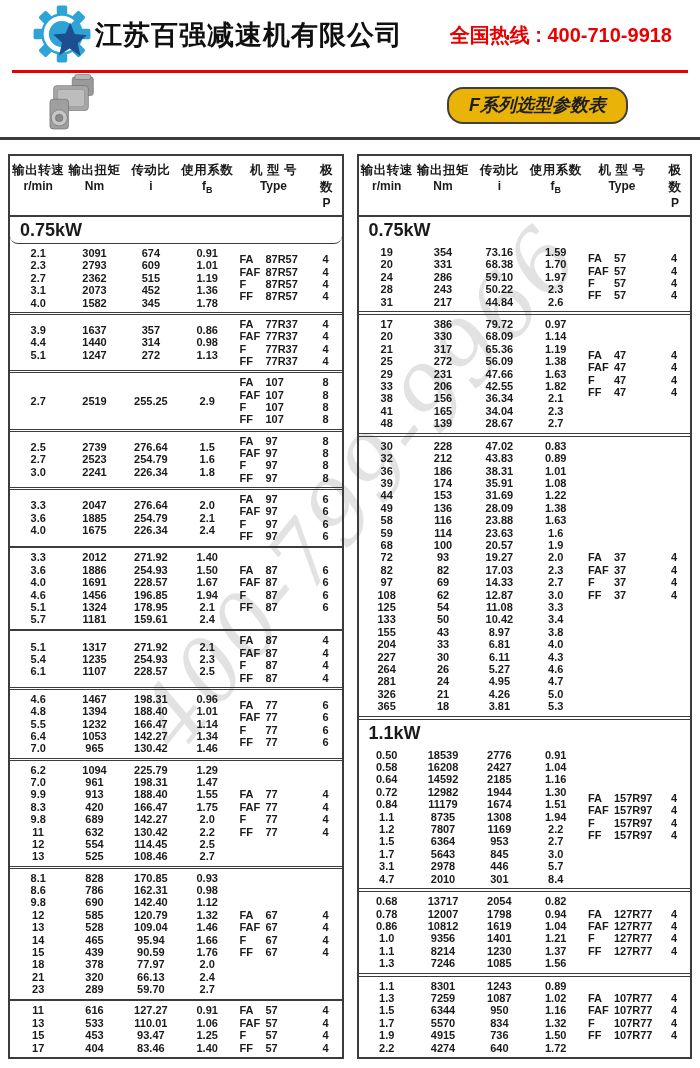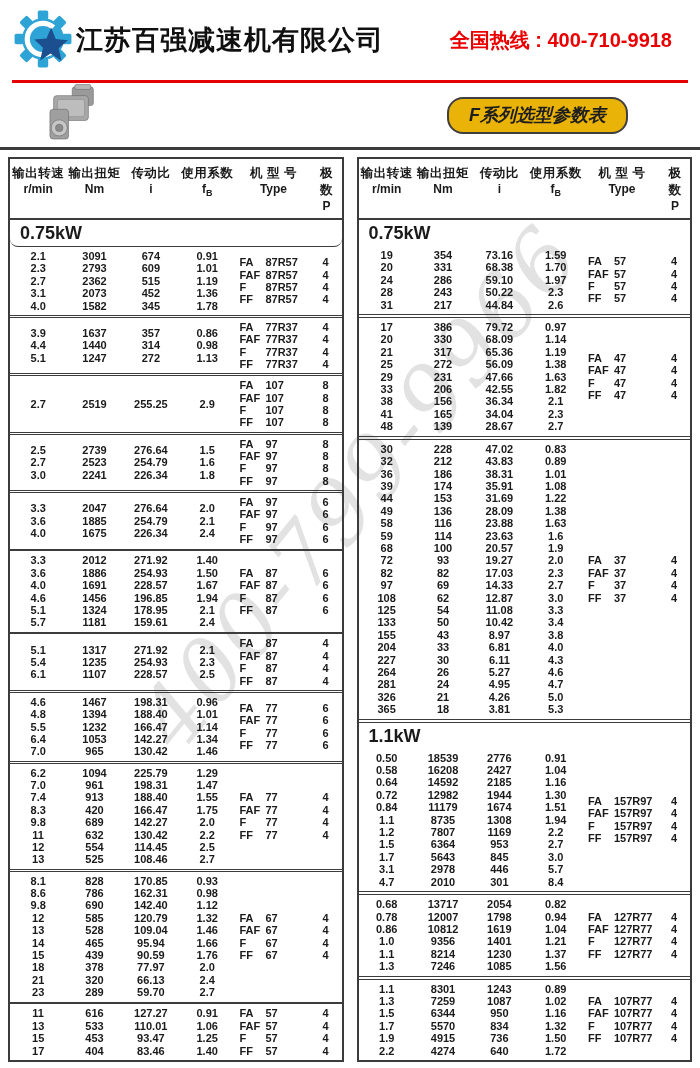--- a/index.html
+++ b/index.html
@@ -6,35 +6,35 @@
   body{width:700px;height:1068px;background:#fff;overflow:hidden;
        font-family:"Liberation Sans",sans-serif;color:#1a1a1a;}
   .page{position:relative;width:700px;height:1068px;}
 
   
   .wm{position:absolute;left:118px;top:705px;transform:rotate(-51deg);transform-origin:0 0;
       font-family:"DejaVu Serif",serif;font-style:italic;font-size:86px;letter-spacing:3px;
       color:rgba(158,158,158,0.30);white-space:nowrap;z-index:0;pointer-events:none;}
 
   
-  .hdr{position:relative;z-index:1;height:80px;display:flex;align-items:center;padding:0 14px;}
+  .hdr{position:relative;z-index:1;height:70px;display:flex;align-items:center;padding:0 14px;margin-left:19px;}
   .logo{flex:0 0 auto;margin-top:2px;}
   .company{font-size:27px;font-weight:bold;letter-spacing:1px;margin-left:4px;color:#101010;}
   .hotline{margin-left:auto;padding-right:14px;color:#ea0000;font-size:20px;font-weight:bold;}
   .redline{height:3px;background:#e60000;margin:0 12px;position:relative;z-index:1;}
 
   .subhdr{position:relative;z-index:1;height:64px;display:flex;align-items:center;padding:0 14px;}
   .photo{margin-left:26px;}
   .badge{margin-left:auto;margin-right:58px;border:2px solid #3f3f3f;border-radius:16px;
          padding:4px 20px 5px;font-size:18px;font-weight:bold;font-style:italic;color:#1e1e1e;
          background:#eab308;}
   .darkline{height:3px;background:#3c3c3c;position:relative;z-index:1;}
 
   
-  .tables{position:relative;z-index:1;display:flex;gap:13px;padding:7px 8px 0;}
+  .tables{position:relative;z-index:1;display:flex;gap:13px;padding:14px 8px 0;}
   .ptable{flex:1;border:2px solid #3c3c3c;height:901px;display:flex;flex-direction:column;}
   .thead{display:flex;border-bottom:2px solid #3c3c3c;padding:6px 0 5px;}
   .th{text-align:center;}
   .w0,.w1,.w2,.w3{width:17%;} .w4{width:23%;} .w5{width:9%;}
   .th .zh{font-size:12.5px;font-weight:bold;letter-spacing:0.5px;}
   .th .unit{font-size:12px;font-weight:bold;margin-top:0;}
   .th sub{font-size:9px;}
   .kw{font-size:18px;font-weight:bold;padding:3px 0 2px 10px;border-radius:8px;}
   .kw.divider{border-bottom:1.5px solid #3c3c3c;}
   .sep{height:3px;border-top:1.5px solid #3c3c3c;border-bottom:1.5px solid #3c3c3c;}
@@ -585,21 +585,21 @@
               <span>225.79</span>
               <span>1.29</span>
             </div>
             <div class="drow">
               <span>7.0</span>
               <span>961</span>
               <span>198.31</span>
               <span>1.47</span>
             </div>
             <div class="drow">
-              <span>7.4</span>
+              <span>9.9</span>
               <span>913</span>
               <span>188.40</span>
               <span>1.55</span>
             </div>
             <div class="drow">
               <span>8.3</span>
               <span>420</span>
               <span>166.47</span>
               <span>1.75</span>
             </div>

